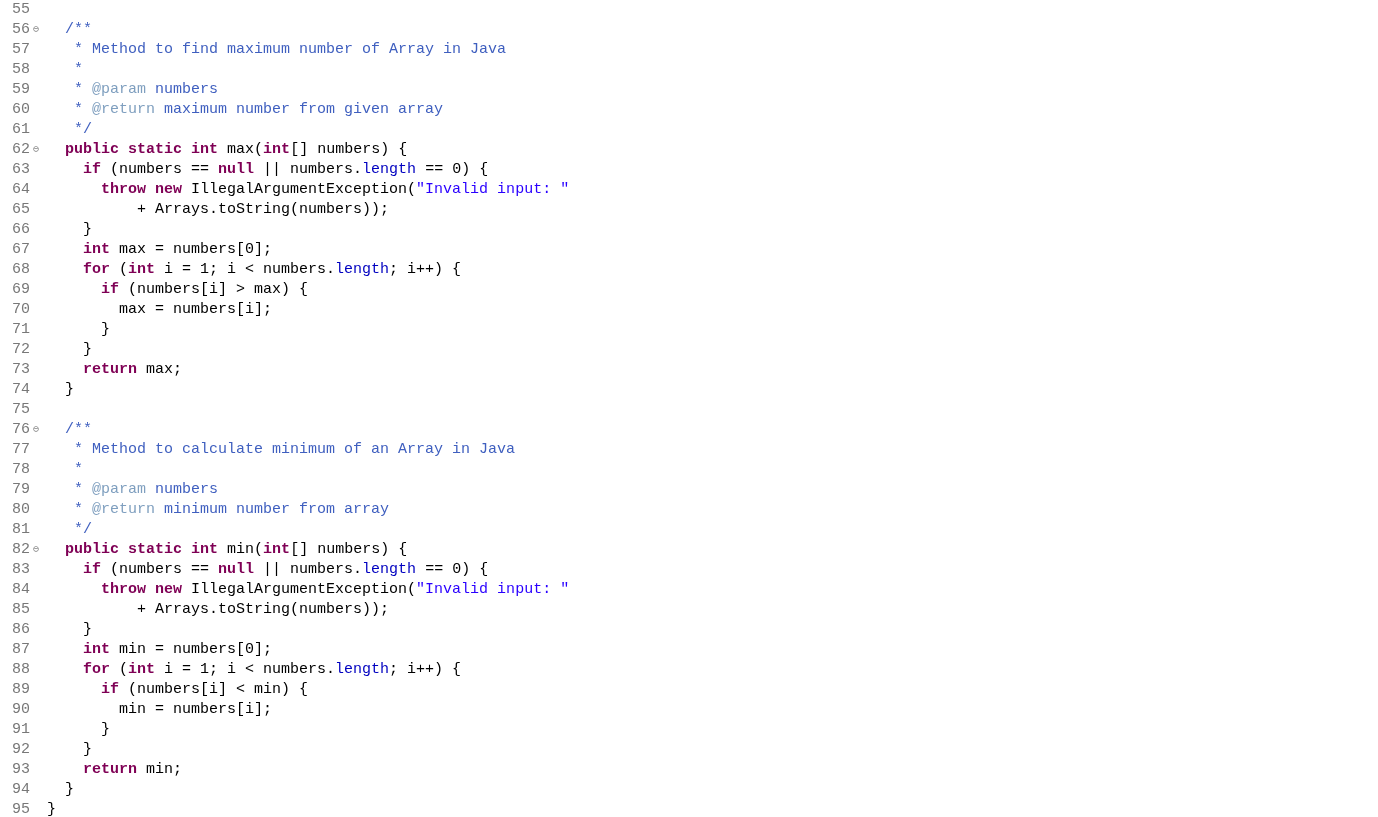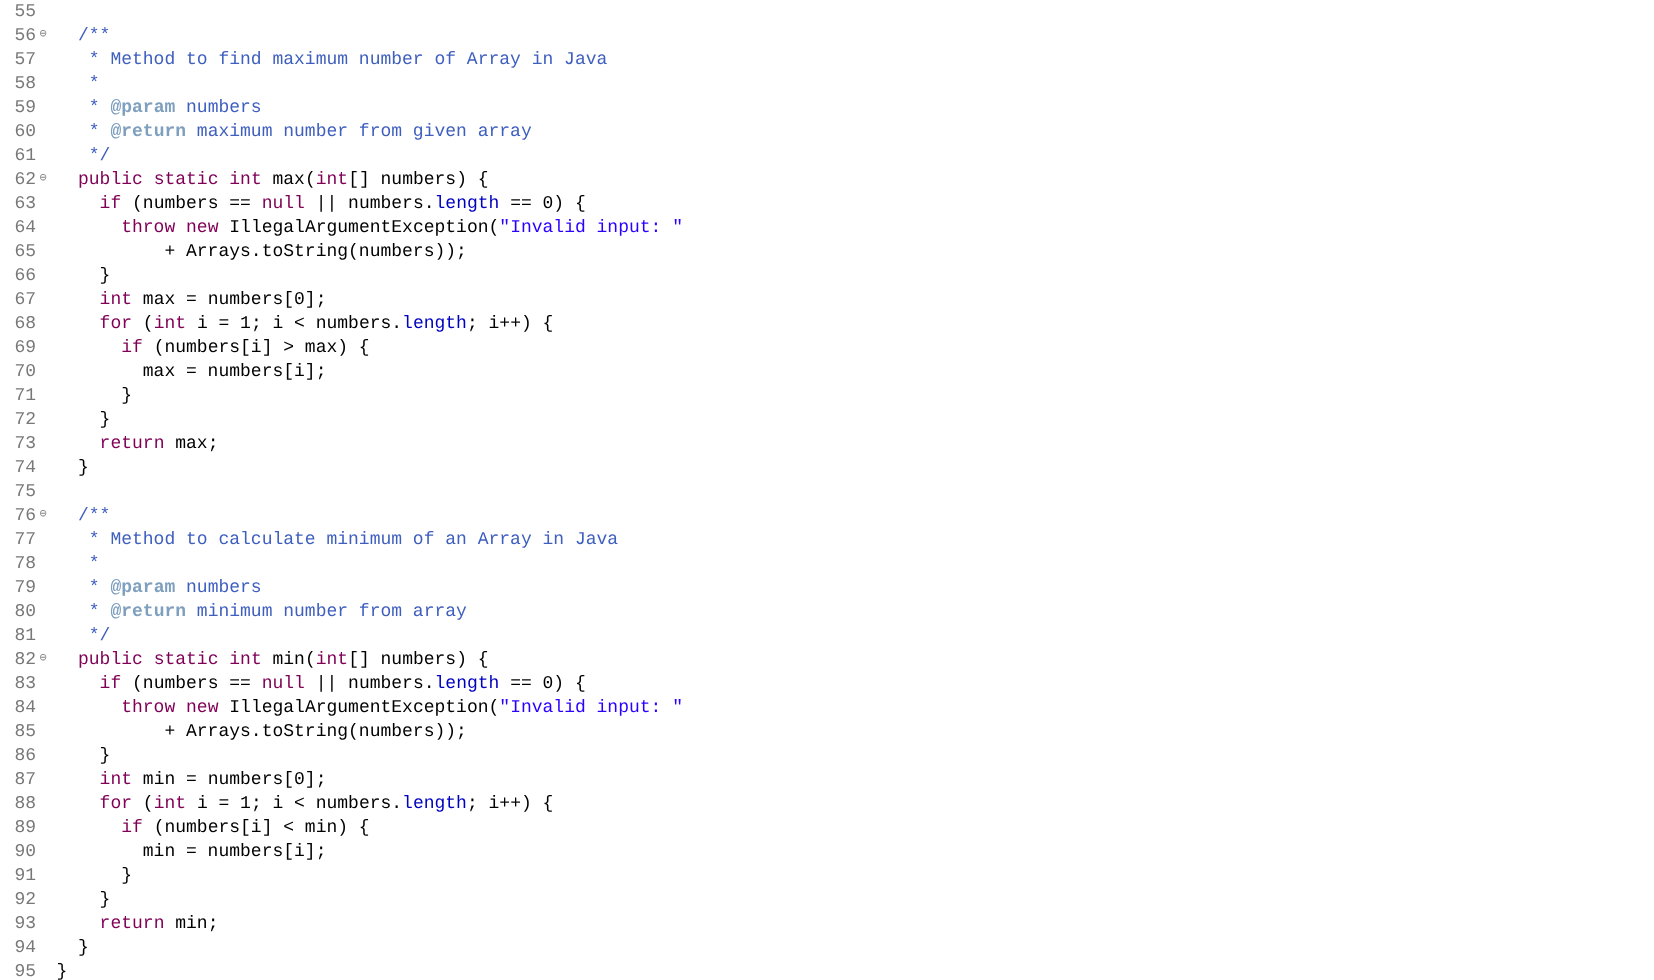--- a/index.html
+++ b/index.html
@@ -48,23 +48,23 @@
   .code {
     white-space: pre;
     flex: 1;
     overflow-x: auto;
     padding-left: 2px;
   }
   .line {
     height: 20px;
   }
   
-  .c-kw   { color: #7f0055; font-weight: normal; }   
+  .c-kw   { color: #7f0055; font-weight: bold; }   
   .c-com  { color: #3f5fbf; }                       
-  .c-tag  { color: #7f9fbf; font-weight: bold; }    
+  .c-tag  { color: #7f9fbf; font-weight: normal; }    
   .c-fld  { color: #0000c0; }                       
   .c-str  { color: #2a00ff; }                       
   .c-mth  { color: #000000; }
 </style>
 </head>
 <body>
 
 <div class="editor">
   <div class="gutter" id="gutter"><div class="ln">55</div><div class="ln">56</div><div class="ln">57</div><div class="ln">58</div><div class="ln">59</div><div class="ln">60</div><div class="ln">61</div><div class="ln">62</div><div class="ln">63</div><div class="ln">64</div><div class="ln">65</div><div class="ln">66</div><div class="ln">67</div><div class="ln">68</div><div class="ln">69</div><div class="ln">70</div><div class="ln">71</div><div class="ln">72</div><div class="ln">73</div><div class="ln">74</div><div class="ln">75</div><div class="ln">76</div><div class="ln">77</div><div class="ln">78</div><div class="ln">79</div><div class="ln">80</div><div class="ln">81</div><div class="ln">82</div><div class="ln">83</div><div class="ln">84</div><div class="ln">85</div><div class="ln">86</div><div class="ln">87</div><div class="ln">88</div><div class="ln">89</div><div class="ln">90</div><div class="ln">91</div><div class="ln">92</div><div class="ln">93</div><div class="ln">94</div><div class="ln">95</div></div>
   <div class="fold-col" id="foldcol"><div class="fc"></div><div class="fc">⊖</div><div class="fc"></div><div class="fc"></div><div class="fc"></div><div class="fc"></div><div class="fc"></div><div class="fc">⊖</div><div class="fc"></div><div class="fc"></div><div class="fc"></div><div class="fc"></div><div class="fc"></div><div class="fc"></div><div class="fc"></div><div class="fc"></div><div class="fc"></div><div class="fc"></div><div class="fc"></div><div class="fc"></div><div class="fc"></div><div class="fc">⊖</div><div class="fc"></div><div class="fc"></div><div class="fc"></div><div class="fc"></div><div class="fc"></div><div class="fc">⊖</div><div class="fc"></div><div class="fc"></div><div class="fc"></div><div class="fc"></div><div class="fc"></div><div class="fc"></div><div class="fc"></div><div class="fc"></div><div class="fc"></div><div class="fc"></div><div class="fc"></div><div class="fc"></div><div class="fc"></div></div>

